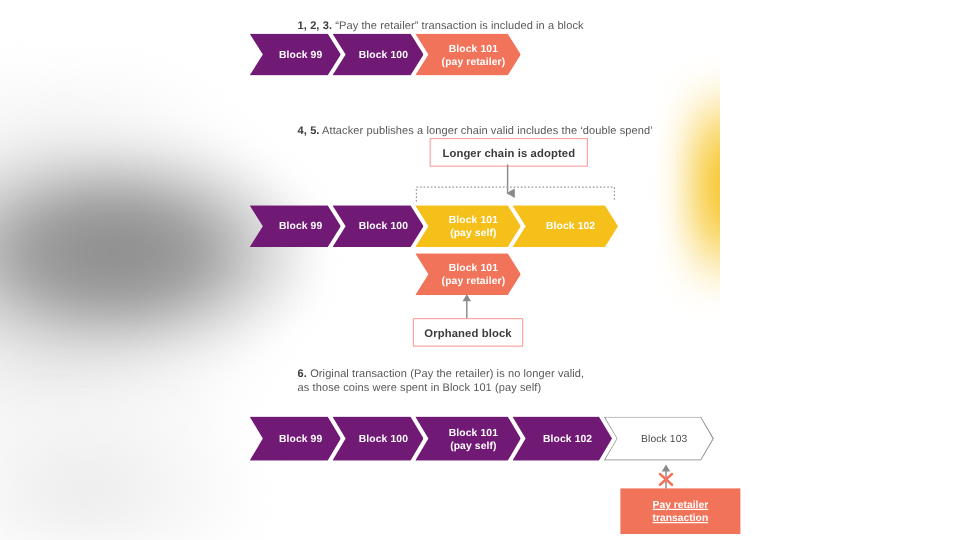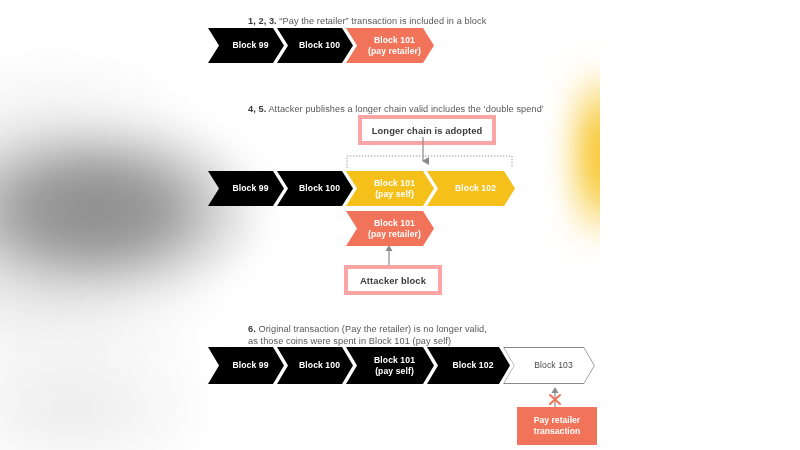--- a/index.html
+++ b/index.html
@@ -57,32 +57,32 @@
     text-align:center;
     color:#ffffff;
     font-size:8.6px;
     font-weight:700;
     line-height:10.5px;
     letter-spacing:0.1px;
     -webkit-clip-path:polygon(0 0, calc(100% - 11px) 0, 100% 50%, calc(100% - 11px) 100%, 0 100%, 11px 50%);
     clip-path:polygon(0 0, calc(100% - 11px) 0, 100% 50%, calc(100% - 11px) 100%, 0 100%, 11px 50%);
   }
   .block .lbl{padding-left:9px;white-space:pre-line;}
-  .block.gray{background:#000000;justify-content:center;}
+  .block.gray{background:#701a75;justify-content:center;}
   .block.orange{background:#f1735a;}
   .block.yellow{background:#f6c01a;}
   .block.outline{background:transparent;color:#4a4a4a;font-weight:400;justify-content:center;}
   .block.outline .outline-svg{position:absolute;inset:0;}
   .block.outline .lbl{position:relative;z-index:2;}
 
   
   .callout{
     position:absolute;
     background:#ffffff;
-    border:4px solid #fca5a5;
+    border:1px solid #fca5a5;
     display:flex;align-items:center;justify-content:center;
     color:#3b3b3b;
     font-size:9.4px;
     font-weight:700;
     letter-spacing:0.1px;
   }
 
   .solidbox{
     position:absolute;
     background:#f1735a;
@@ -146,24 +146,24 @@
     <div class="block yellow" style="left:427px;top:171px;width:88px;height:35px;">
       <span class="lbl">Block 102</span>
     </div>
 
     <div class="block orange" style="left:346px;top:211px;width:88px;height:35px;">
       <span class="lbl">Block 101
 (pay retailer)</span>
     </div>
 
     <div class="callout" style="left:344px;top:265px;width:90px;height:22px;">
-      <span>Attacker block</span>
-    </div>
-
-    <div class="caption" style="left:205px;top:310px;width:390px;">
+      <span>Orphaned block</span>
+    </div>
+
+    <div class="caption" style="left:205px;top:292px;width:390px;">
       <b>6.</b><span> Original transaction (Pay the retailer) is no longer valid,
 as those coins were spent in Block 101 (pay self)</span>
     </div>
 
     <div class="block gray" style="left:208px;top:347px;width:76px;height:37px;">
       <span class="lbl">Block 99</span>
     </div>
     <div class="block gray" style="left:277px;top:347px;width:76px;height:37px;">
       <span class="lbl">Block 100</span>
     </div>
@@ -174,21 +174,21 @@
     <div class="block gray" style="left:427px;top:347px;width:83px;height:37px;">
       <span class="lbl">Block 102</span>
     </div>
     <div class="block outline" style="left:503px;top:347px;width:92px;height:37px;">
       <svg class="outline-svg" viewBox="0 0 92 37" preserveAspectRatio="none">
         <path d="M0.5,0.5 L81,0.5 L91.5,18.5 L81,36.5 L0.5,36.5 L11,18.5 Z" fill="#ffffff" stroke="#8a8a8a" stroke-width="1"></path>
       </svg>
       <span class="lbl">Block 103</span>
     </div>
 
-    <div class="solidbox" style="left:517px;top:407px;width:80px;height:38px;">
+    <div class="solidbox" style="left:517px;top:407px;width:100px;height:38px;text-decoration:underline;">
       <span>Pay retailer
 transaction</span>
     </div>
 
     <svg class="overlay" viewBox="0 0 600 450">
       <defs>
         <marker id="arrDown" markerWidth="8" markerHeight="8" refX="4" refY="6" orient="auto" markerUnits="userSpaceOnUse">
           <path d="M0,0 L8,0 L4,7 Z" fill="#8a8a8a"></path>
         </marker>
         <marker id="arrUp" markerWidth="8" markerHeight="8" refX="4" refY="6" orient="auto" markerUnits="userSpaceOnUse">

